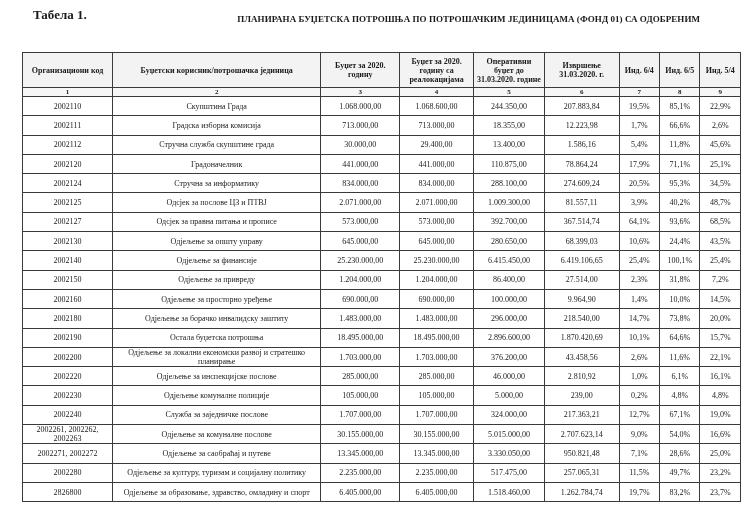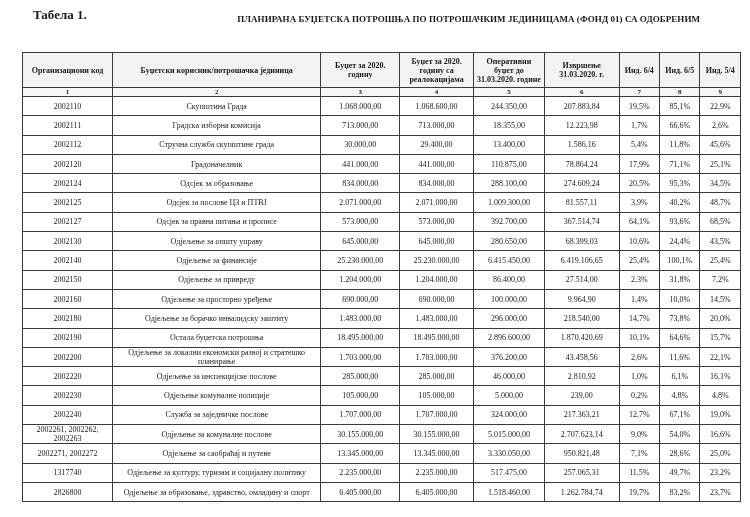--- a/index.html
+++ b/index.html
@@ -102,21 +102,21 @@
         <td>441.000,00</td>
         <td>441.000,00</td>
         <td>110.875,00</td>
         <td>78.864,24</td>
         <td>17,9%</td>
         <td>71,1%</td>
         <td>25,1%</td>
       </tr>
       <tr class="row">
         <td>2002124</td>
-        <td>Одсјек за образовање</td>
+        <td>Стручна за информатику</td>
         <td>834.000,00</td>
         <td>834.000,00</td>
         <td>288.100,00</td>
         <td>274.609,24</td>
         <td>20,5%</td>
         <td>95,3%</td>
         <td>34,5%</td>
       </tr>
       <tr class="row">
         <td>2002125</td>
@@ -266,21 +266,21 @@
         <td>Одјељење за саобраћај и путеве</td>
         <td>13.345.000,00</td>
         <td>13.345.000,00</td>
         <td>3.330.050,00</td>
         <td>950.821,48</td>
         <td>7,1%</td>
         <td>28,6%</td>
         <td>25,0%</td>
       </tr>
       <tr class="row">
-        <td>1317740</td>
+        <td>2002280</td>
         <td>Одјељење за културу, туризам и социјалну политику</td>
         <td>2.235.000,00</td>
         <td>2.235.000,00</td>
         <td>517.475,00</td>
         <td>257.065,31</td>
         <td>11,5%</td>
         <td>49,7%</td>
         <td>23,2%</td>
       </tr>
       <tr class="row">

